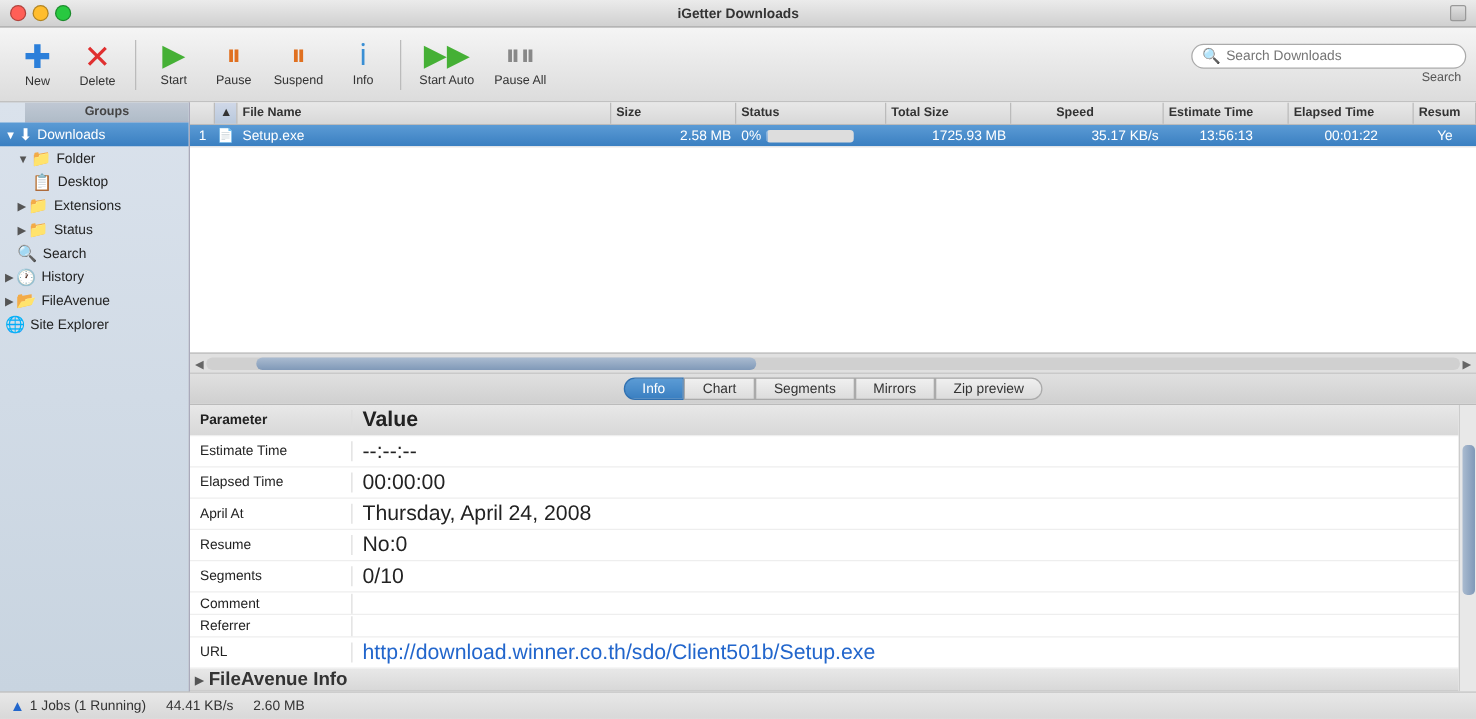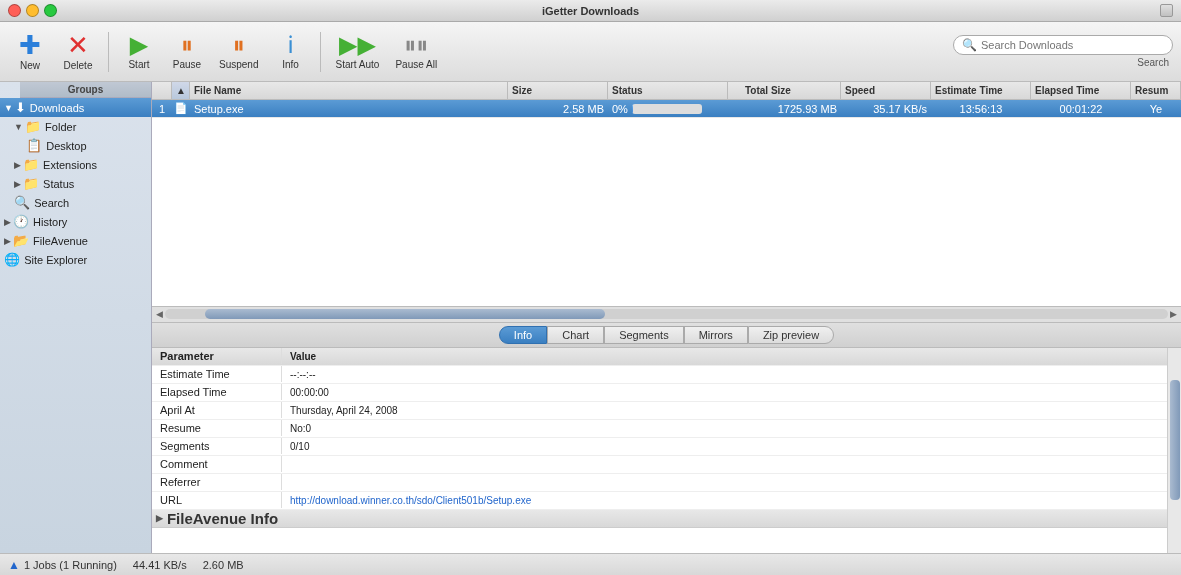--- a/index.html
+++ b/index.html
@@ -191,22 +191,22 @@
       font-size: 10px;
       color: #333;
       font-weight: bold;
       flex-shrink: 0;
     }
     .col-num { width: 20px; text-align: center; flex-shrink: 0; }
     .col-sort { width: 18px; text-align: center; flex-shrink: 0; }
     .col-filename { flex: 2; min-width: 180px; padding-left: 4px; }
     .col-size { width: 100px; text-align: right; padding-right: 4px; }
     .col-status { width: 120px; padding-left: 4px; }
-    .col-totalsize { width: 100px; text-align: right; padding-right: 4px; margin-left: 13px; }
-    .col-speed { width: 90px; text-align: right; padding-right: 4px; }
+    .col-totalsize { width: 100px; text-align: right; padding-right: 4px; }
+    .col-speed { width: 90px; text-align: right; padding-right: 4px; margin-left: 32px; }
     .col-estimate { width: 100px; text-align: center; }
     .col-elapsed { width: 100px; text-align: center; }
     .col-resume { width: 50px; text-align: center; }
 
     .col-header {
       border-right: 1px solid #bbb;
       height: 100%;
       display: flex;
       align-items: center;
       padding: 0 4px;
@@ -328,21 +328,21 @@
     .info-param {
       width: 130px;
       padding: 2px 8px;
       font-size: 11px;
       color: #222;
       border-right: 1px solid #ddd;
       flex-shrink: 0;
     }
     .info-value {
       padding: 2px 8px;
-      font-size: 10px;
+      font-size: 17px;
       color: #222;
     }
     .info-value a { color: #2266cc; text-decoration: none; }
     .info-value .green-dot {
       display: inline-block;
       width: 10px;
       height: 10px;
       background: #44cc44;
       border-radius: 50%;
       margin-right: 4px;

